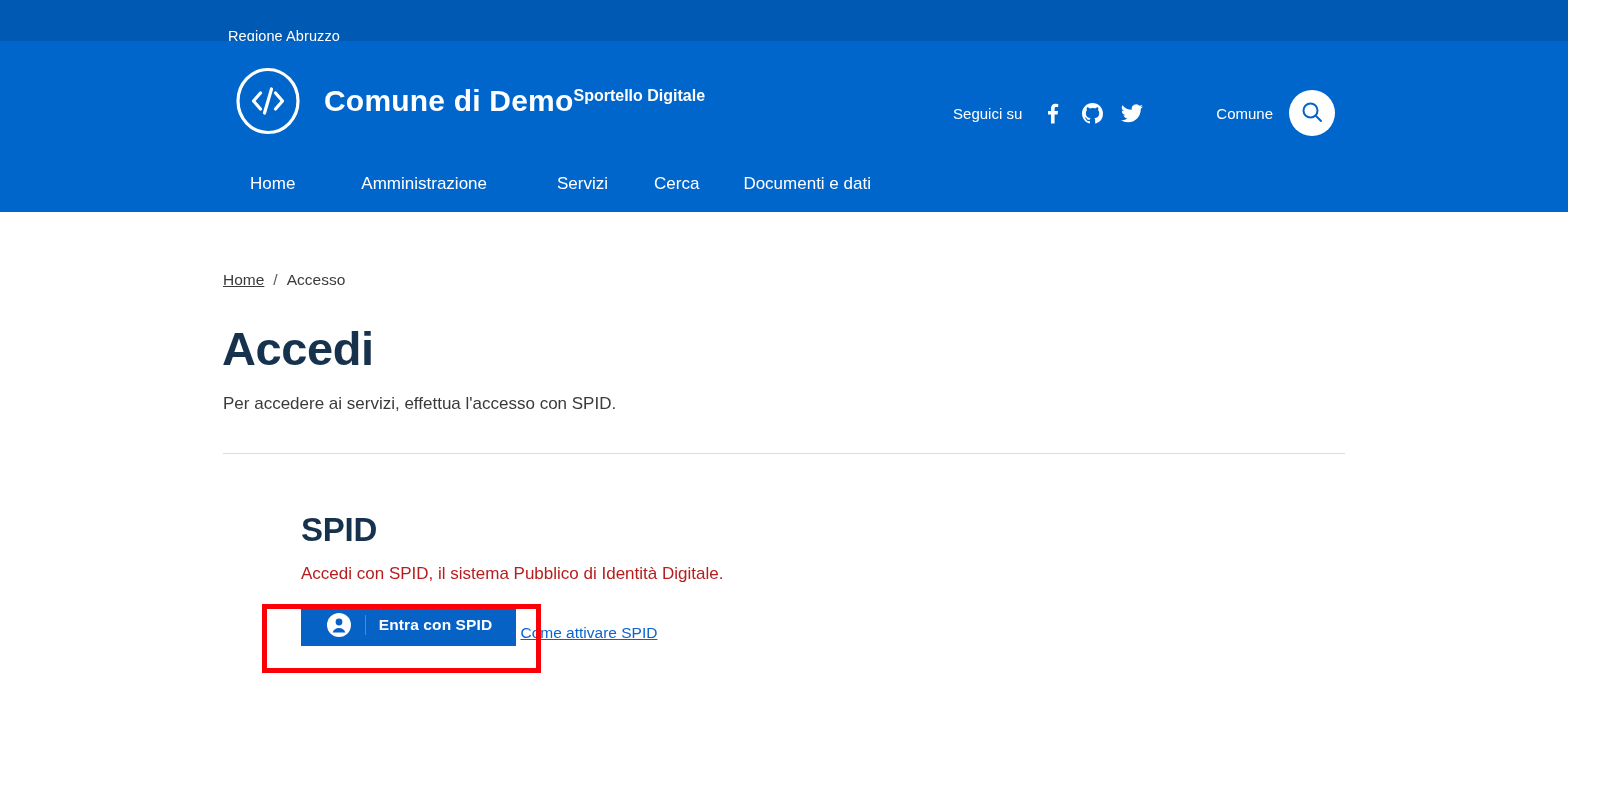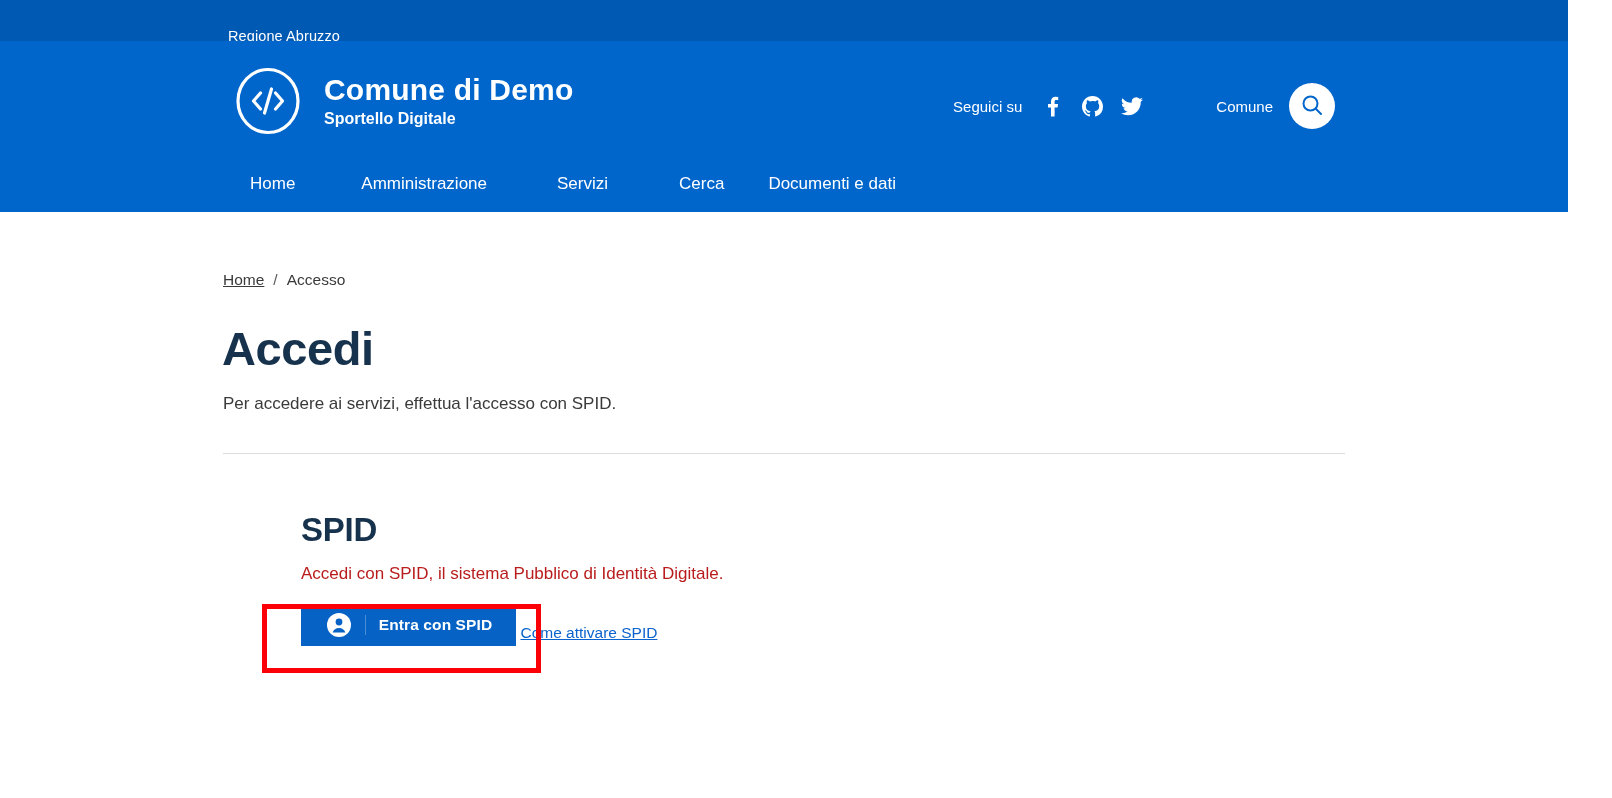--- a/index.html
+++ b/index.html
@@ -52,21 +52,21 @@
     left: 234px;
     top: 26px;
     display: flex;
     align-items: center;
     gap: 22px;
   }
   .brand-mark {
     width: 68px; height: 68px;
     flex: 0 0 auto;
   }
-  .brand-text { display: flex; flex-direction: column; justify-content: center; }
+  .brand-text { display: flex; flex-direction: row; justify-content: center; }
   .brand-title {
     font-size: 30px;
     font-weight: bold;
     color: #ffffff;
     line-height: 34px;
     letter-spacing: 0.2px;
     white-space: nowrap;
   }
   .brand-subtitle {
     font-size: 16px;
@@ -74,21 +74,21 @@
     color: #ffffff;
     line-height: 20px;
     margin-top: 2px;
     white-space: nowrap;
   }
 
   
   .header-right {
     position: absolute;
     right: 233px;
-    top: 37px;
+    top: 44px;
     display: flex;
     align-items: center;
     height: 56px;
   }
   .follow-label {
     font-size: 15px;
     color: #ffffff;
     white-space: nowrap;
     margin-right: 18px;
   }
@@ -137,21 +137,21 @@
     font-size: 17px;
     color: #ffffff;
     text-decoration: none;
     white-space: nowrap;
     padding: 4px 0;
     margin-right: 66px;
     cursor: pointer;
   }
   .nav-item:last-child { margin-right: 0; }
   .nav-item.n-amm { margin-right: 70px; }
-  .nav-item.n-ser { margin-right: 71px; }
+  .nav-item.n-ser { margin-right: 46px; }
   .nav-item.n-new { margin-right: 44px; }
 
   
   .content {
     position: absolute;
     top: 212px;
     left: 0;
     width: 1568px;
   }
 

